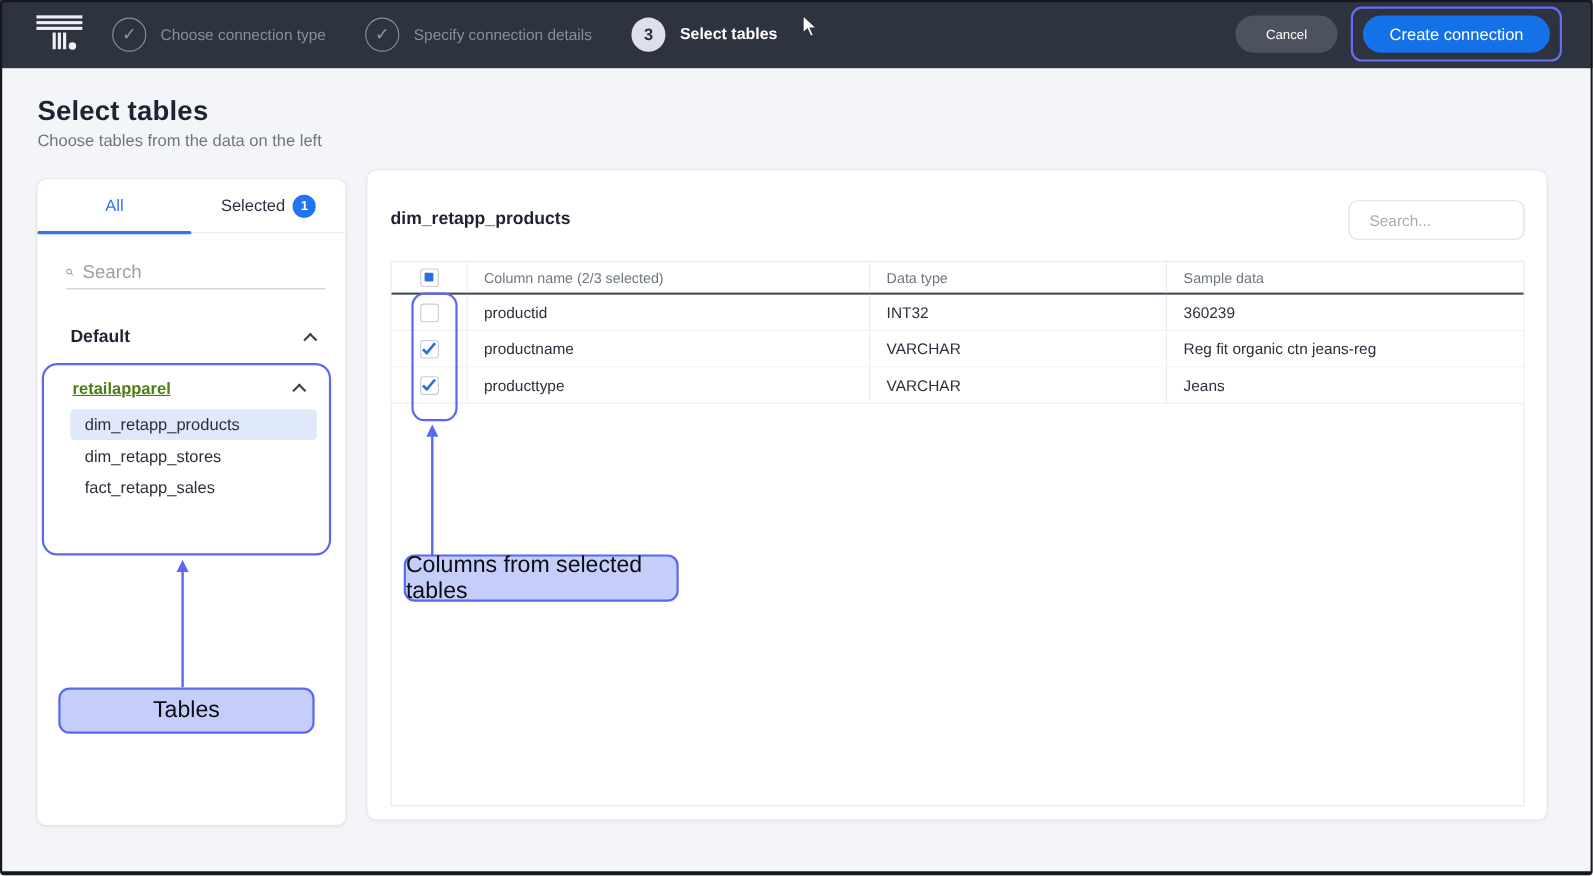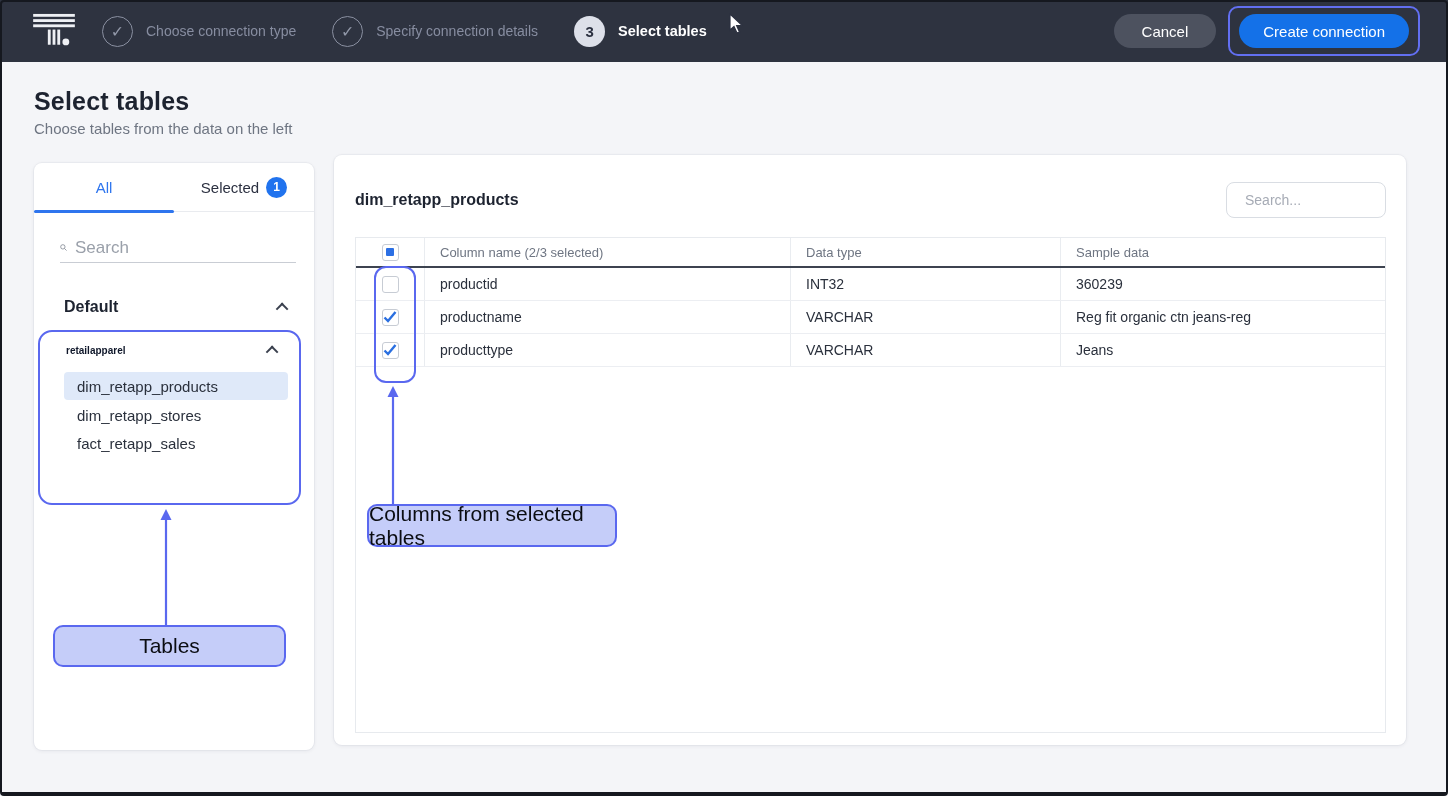--- a/index.html
+++ b/index.html
@@ -34,21 +34,21 @@
     font-size:15px;
   }
   .step.done .step-circle { border:1.5px solid #8a90a1; color:#9298a8; font-size:16px; }
   .step.done .step-label { color:#878da0; font-size:14px; margin-left:13px; }
   .step.active .step-circle { background:#dde0e9; color:#2b3040; font-weight:700; }
   .step.active .step-label { color:#ffffff; font-size:14.5px; font-weight:700; margin-left:13px; }
 
   .topbar-actions { margin-left:auto; display:flex; align-items:center; margin-right:28px; }
   .btn-cancel {
     background:#4d525f; color:#fff; border:none; cursor:pointer;
-    height:34px; padding:0 28px; border-radius:17px; font-size:15px;
+    height:34px; padding:0 28px; border-radius:17px; font-size:12px;
     font-family:"Liberation Sans", sans-serif;
   }
   .create-annot {
     margin-left:12px;
     border:2.5px solid #626ff1; border-radius:10px;
     padding:6px 9px;
   }
   .btn-create {
     background:#1471e8; color:#fff; border:none; cursor:pointer;
     height:34px; padding:0 24px; border-radius:17px; font-size:15px;
@@ -99,21 +99,21 @@
   .group-header { position:absolute; left:30px; top:135px; width:224px;
                   display:flex; align-items:center; justify-content:space-between; cursor:pointer; }
   .group-header .group-label { font-size:16px; font-weight:700; color:#1d2330; }
 
   .schema-annot {
     position:absolute; left:4px; top:167px; width:263px; height:175px;
     border:2.5px solid #5a68ef; border-radius:14px;
   }
   .schema-header { position:absolute; left:26px; top:13px; width:212px;
                    display:flex; align-items:center; justify-content:space-between; cursor:pointer; }
-  .schema-header .schema-label { font-size:10px; font-weight:700; color:#0f172a; }
+  .schema-header .schema-label { font-size:15px; font-weight:700; color:#4d7c0f;text-decoration:underline; }
   .tbl-item { position:absolute; left:24px; width:224px; height:28px;
               display:flex; align-items:center; padding-left:13px;
               font-size:15px; color:#2a303c; border-radius:4px; cursor:pointer; }
   .tbl-item.active { background:#dfe9f9; }
 
   .chev-up { width:9px; height:9px; border-left:2px solid #3a404e; border-top:2px solid #3a404e;
              transform:rotate(45deg) translateY(2px); }
 
   
   .annot-label {

